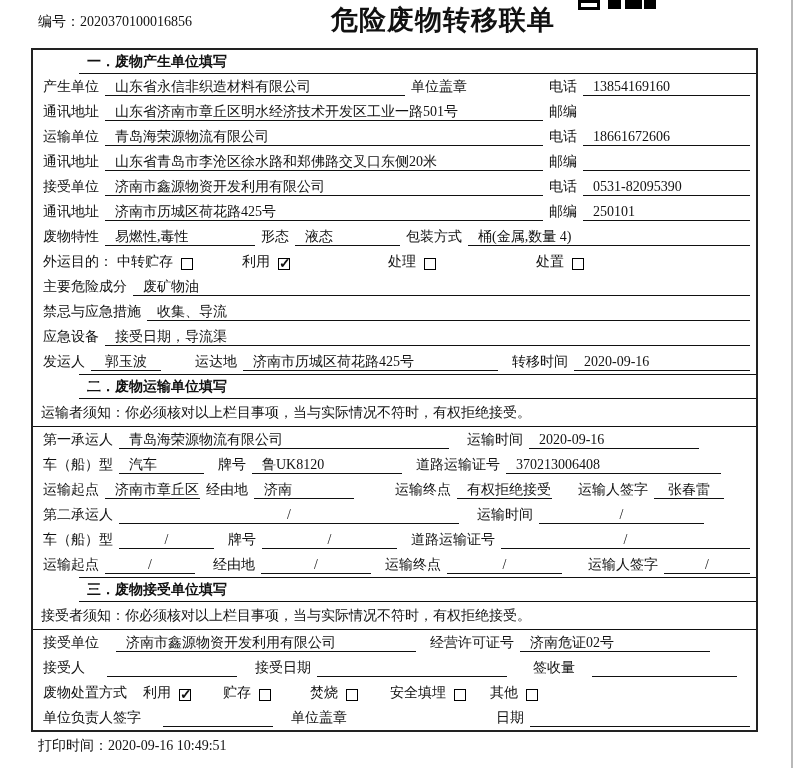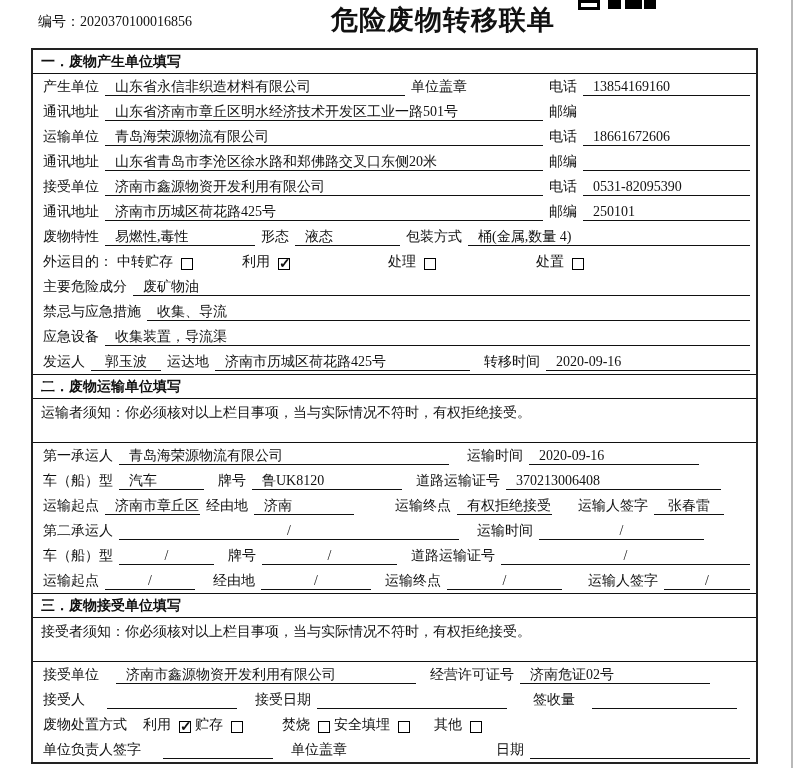--- a/index.html
+++ b/index.html
@@ -14,39 +14,39 @@
   .qr { position:absolute; left:578px; top:0; width:80px; height:11px; }
   .qr i { position:absolute; display:block; }
   .qr .q1 { left:0; top:0; width:22px; height:10px; border:3px solid #000; background:#fff; }
   .qr .q2 { left:30px; top:0; width:13px; height:9px; background:#000; }
   .qr .q3 { left:47px; top:0; width:17px; height:9px; background:#000; }
   .qr .q4 { left:66px; top:0; width:12px; height:9px; background:#000; }
   .head { position:relative; height:48px; }
   .docno { position:absolute; left:38px; top:13px; white-space:nowrap; }
   .title { position:absolute; left:331px; top:2px; font-size:27px; font-weight:bold; letter-spacing:1px; white-space:nowrap; }
   .form { margin-left:31px; width:727px; border:2px solid #222; }
-  .band { font-weight:bold; padding:3px 8px 2px; border-bottom:1px solid #111; font-size:14px; }
+  .band { font-weight:bold; padding:3px 8px 2px; border-bottom:1px solid #111; font-size:14px;margin-left:46px; }
   .band.bt { border-top:1px solid #111; }
-  .notice { padding:5px 8px 20px; border-bottom:1px solid #111; }
+  .notice { padding:5px 8px 4px; border-bottom:1px solid #111; }
   .row { display:flex; align-items:flex-end; height:25px; padding:0 2px 3px 8px; }
   .lg { display:flex; align-items:flex-start; width:506px; }
   .lb { white-space:nowrap; padding:0 2px; }
   .u { display:inline-block; border-bottom:1px solid #111; height:18px; line-height:18px;
        padding-left:10px; margin:0 4px; white-space:nowrap; overflow:hidden; }
   .u.fill { flex:1; }
   .u.c { text-align:center; padding-left:0; }
   .cb { display:inline-block; width:12px; height:12px; border:1px solid #000; margin:0 2px 1px 6px; position:relative; }
   .cb.checked::after { content:"✓"; position:absolute; left:0; top:-4px; font-size:14px; font-weight:bold; }
   .w70{width:70px}.w85{width:85px}.w90{width:90px}.w95{width:95px}.w100{width:100px}
   .w105{width:105px}.w110{width:110px}.w115{width:115px}.w130{width:130px}.w135{width:135px}
   .w145{width:145px}.w150{width:150px}.w160{width:160px}.w165{width:165px}.w170{width:170px}
   .w190{width:190px}.w205{width:205px}.w215{width:215px}.w255{width:255px}.w300{width:300px}
   .w330{width:330px}.w340{width:340px}
   .ml8{margin-left:8px}.ml12{margin-left:12px}.ml15{margin-left:15px}.ml20{margin-left:20px}
-  .ml28{}.ml35{margin-left:35px}.ml45{margin-left:45px}.ml70{margin-left:94px}
+  .ml28{margin-left:28px}.ml35{margin-left:35px}.ml45{margin-left:45px}.ml70{margin-left:94px}
   .ml100{margin-left:96px}.ml145{margin-left:145px}
   .footer { margin:5px 0 0 38px; white-space:nowrap; }
 </style>
 </head>
 <body>
 
 <div class="page">
   <div class="page-edge"></div>
 
   <div class="qr">
@@ -146,21 +146,21 @@
       <span class="u fill">废矿物油</span>
     </div>
 
     <div class="row">
       <span class="lb">禁忌与应急措施</span>
       <span class="u fill">收集、导流</span>
     </div>
 
     <div class="row">
       <span class="lb">应急设备</span>
-      <span class="u fill">收集装置，导流渠</span>
+      <span class="u fill">接受日期，导流渠</span>
     </div>
 
     <div class="row">
       <span class="lb">发运人</span>
       <span class="u w70 c">郭玉波</span>
       <span class="lb ml28">运达地</span>
       <span class="u w255">济南市历城区荷花路425号</span>
       <span class="lb ml8">转移时间</span>
       <span class="u fill">2020-09-16</span>
     </div>

